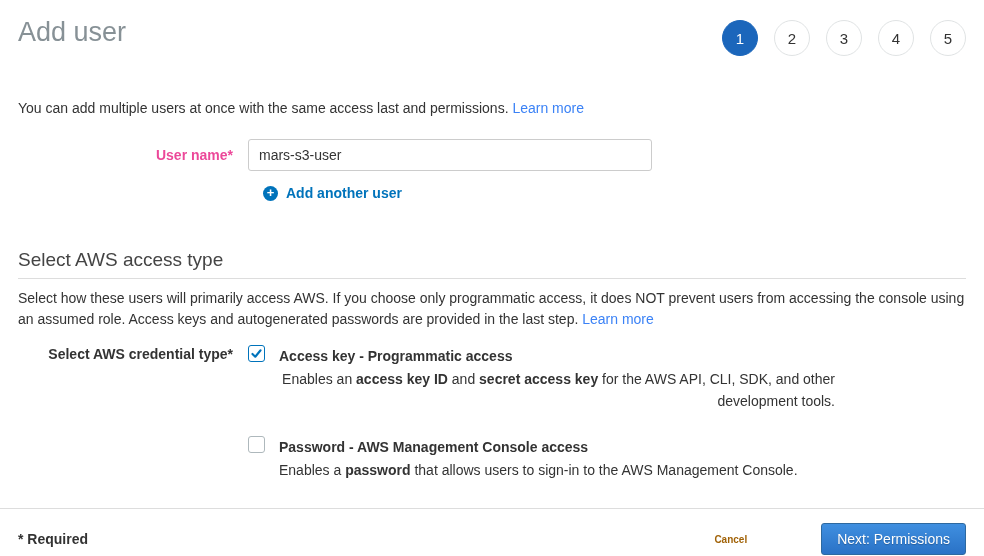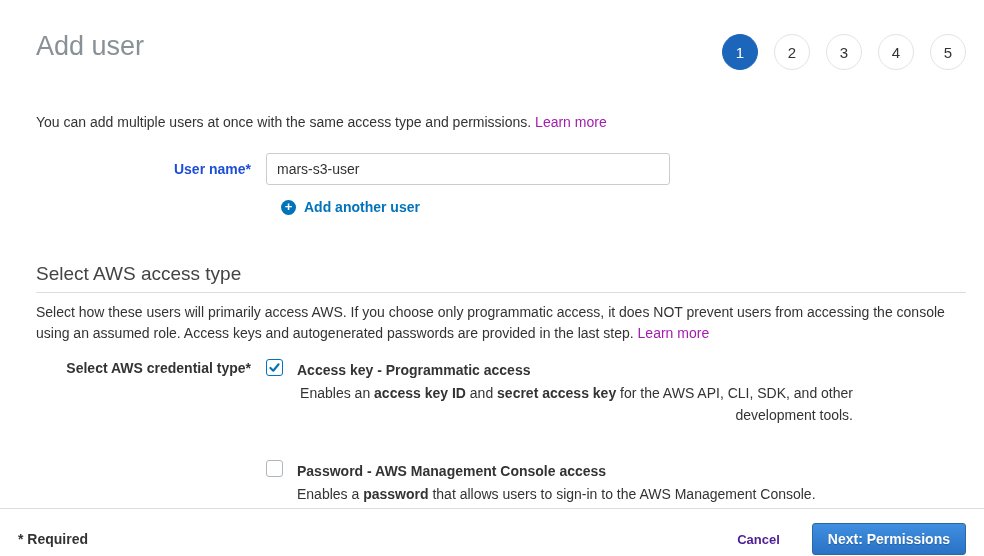--- a/index.html
+++ b/index.html
@@ -5,21 +5,21 @@
   * { box-sizing: border-box; }
   html, body { margin: 0; padding: 0; }
   body {
     width: 984px; height: 556px;
     background: #fff;
     font-family: "Liberation Sans", sans-serif;
     color: #333;
     position: relative;
     overflow: hidden;
   }
-  .page { padding: 16px 18px 0 36px; margin-top: 14px; }
+  .page { padding: 16px 18px 0 18px; }
 
   
   .header-row { display: flex; justify-content: space-between; align-items: flex-start; }
   .page-title { font-size: 27px; font-weight: 400; color: #879196; margin: 0; line-height: 1.25; }
   .steps { display: flex; gap: 16px; margin-top: 4px; }
   .step {
     width: 36px; height: 36px; border-radius: 50%;
     display: flex; align-items: center; justify-content: center;
     font-size: 15px; background: #fff; border: 1px solid #e0e3e4; color: #333;
     cursor: pointer;
@@ -27,27 +27,27 @@
   .step.active { background: #1b66bb; border-color: #1b66bb; color: #fff; }
 
   
   .section { margin-top: 42px; }
   .section2 { margin-top: 48px; }
   .section-heading {
     font-size: 19px; font-weight: 400; color: #444; margin: 0;
     padding-bottom: 7px; border-bottom: 1px solid #ddd;
   }
   .section-intro { font-size: 14px; line-height: 21px; margin-top: 9px; color: #333; }
-  a.link { color: #a21caf; text-decoration: none; cursor: pointer; }
+  a.link { color: #3b82f6; text-decoration: none; cursor: pointer; }
 
   
   .form-row { display: flex; align-items: center; margin-top: 20px; }
   .form-label {
     width: 230px; flex-shrink: 0; text-align: right;
-    font-weight: bold; font-size: 14px; padding-right: 15px; color: #1d4ed8;
+    font-weight: bold; font-size: 14px; padding-right: 15px; color: #ec4899;
   }
   .text-input {
     width: 404px; height: 32px; border: 1px solid #ccc; border-radius: 3px;
     padding: 0 10px; font-size: 14px; color: #333; font-family: inherit;
     outline: none;
   }
   .add-user-row {
     margin-left: 245px; margin-top: 14px;
     display: flex; align-items: center; gap: 8px;
     color: #0073bb; font-weight: bold; font-size: 14px; cursor: pointer;
@@ -58,48 +58,49 @@
     font-size: 13px; font-weight: bold; line-height: 1; padding-bottom: 1px;
   }
 
   
   .cred-row { display: flex; margin-top: 15px; }
   .cred-label {
     width: 230px; flex-shrink: 0; text-align: right;
     font-weight: bold; font-size: 14px; padding-right: 15px; color: #333;
     line-height: 18px;
   }
-  .options { display: flex; flex-direction: column; gap: 34px; }
+  .options { display: flex; flex-direction: column; gap: 24px; }
   .option { display: flex; gap: 14px; }
   .checkbox {
     width: 17px; height: 17px; border: 1px solid #aeb8bc; border-radius: 3px;
     background: #fff; flex-shrink: 0; margin-top: 0;
     display: flex; align-items: center; justify-content: center; cursor: pointer;
   }
   .checkbox.checked { border-color: #0073bb; }
   .option-body { font-size: 14px; line-height: 22px; max-width: 556px; }
   .option-title { font-weight: bold; color: #333; }
   .option-desc { margin-top: 1px; text-align: right; }
   .b { font-weight: bold; }
 
   
   .footer {
     position: absolute; left: 0; right: 0; top: 508px; height: 62px;
     border-top: 1px solid #ddd; border-bottom: 1px solid #ddd;
     display: flex; align-items: center; padding: 0 18px; background: #fff;
   }
   .required { font-weight: bold; font-size: 14px; color: #333; }
   .footer-spacer { flex: 1; }
-  .cancel-link { color: #4c1d95; font-weight: bold; font-size: 13px; margin-right: 32px; cursor: pointer; }
+  .cancel-link { color: #a16207; font-weight: bold; font-size: 10px; margin-right: 32px; cursor: pointer; }
   .next-button {
     background: linear-gradient(#3f8fe0, #2a72c6);
     border: 1px solid #2d69a0; border-radius: 3px;
-    color: #fff; font-weight: bold; font-size: 14px;
+    color: #fff; font-weight: normal; font-size: 14px;
     padding: 7px 15px; font-family: inherit; cursor: pointer;
     text-shadow: 0 1px 1px rgba(0,0,0,0.25);
+    margin-left: 42px;
   }
 </style>
 </head>
 <body>
 
 <div class="page">
 
   <div class="header-row">
     <h1 class="page-title">Add user</h1>
     <div class="steps">
@@ -116,21 +117,21 @@
           <span>4</span>
         </div>
       <div class="step">
           <span>5</span>
         </div>
     </div>
   </div>
 
   <div class="section">
     <div class="section-intro">
-      <span>You can add multiple users at once with the same access type and permissions. </span><a class="link">Learn more</a>
+      <span>You can add multiple users at once with the same access last and permissions. </span><a class="link">Learn more</a>
     </div>
     <div class="form-row">
       <div class="form-label">User name*</div>
       <input class="text-input" type="text" value="mars-s3-user" style="">
     </div>
     <div class="add-user-row">
       <span class="plus-icon">+</span>
       <span>Add another user</span>
     </div>
   </div>

